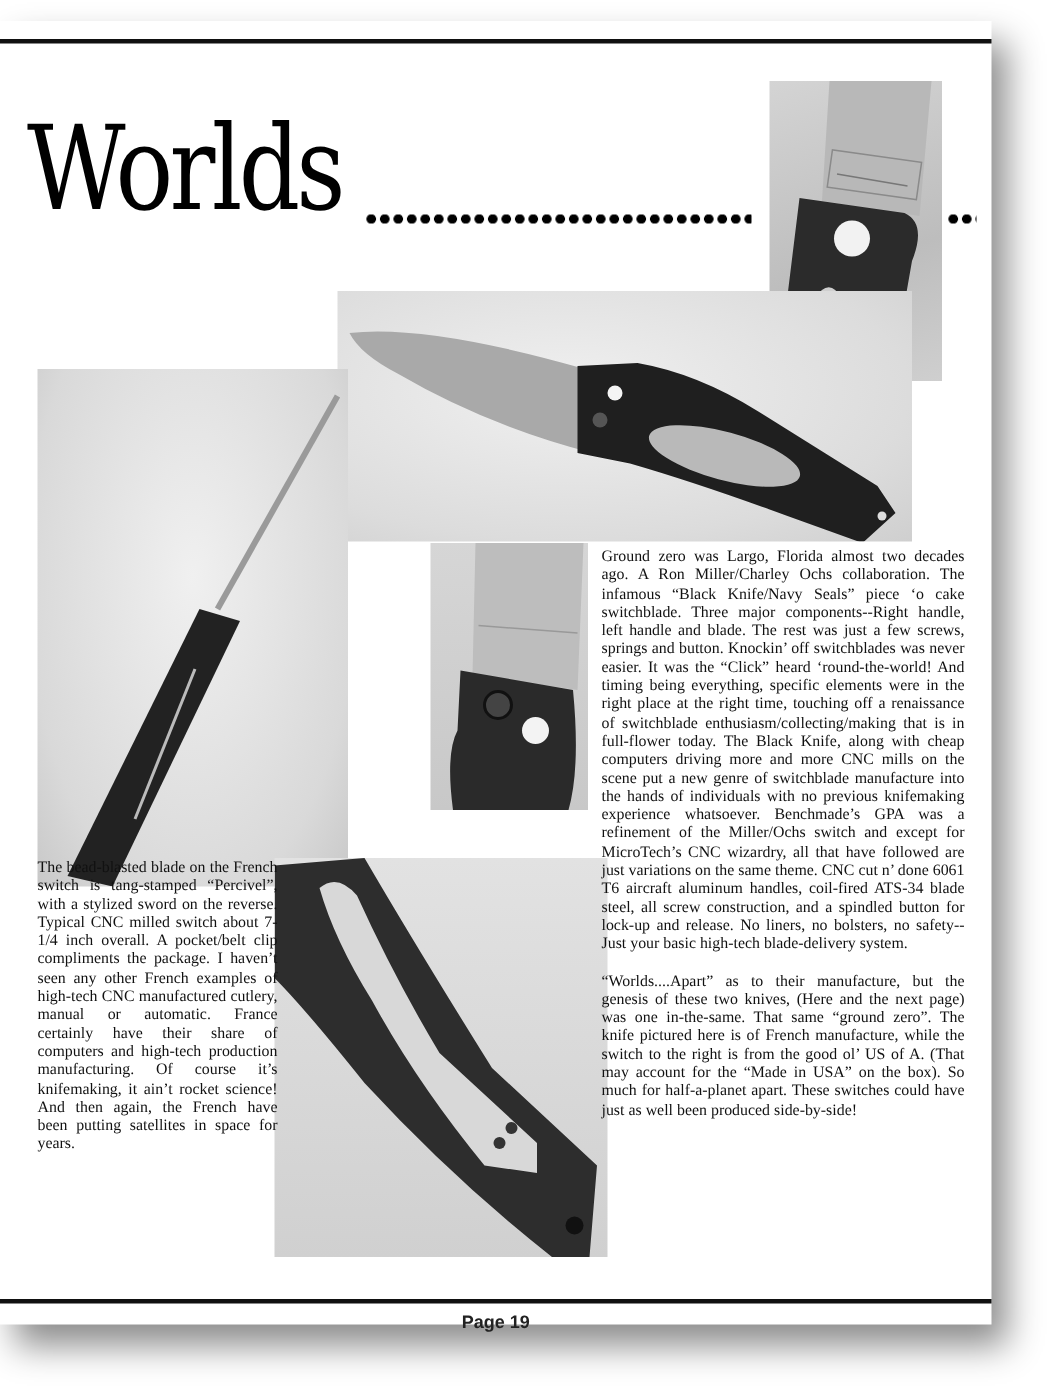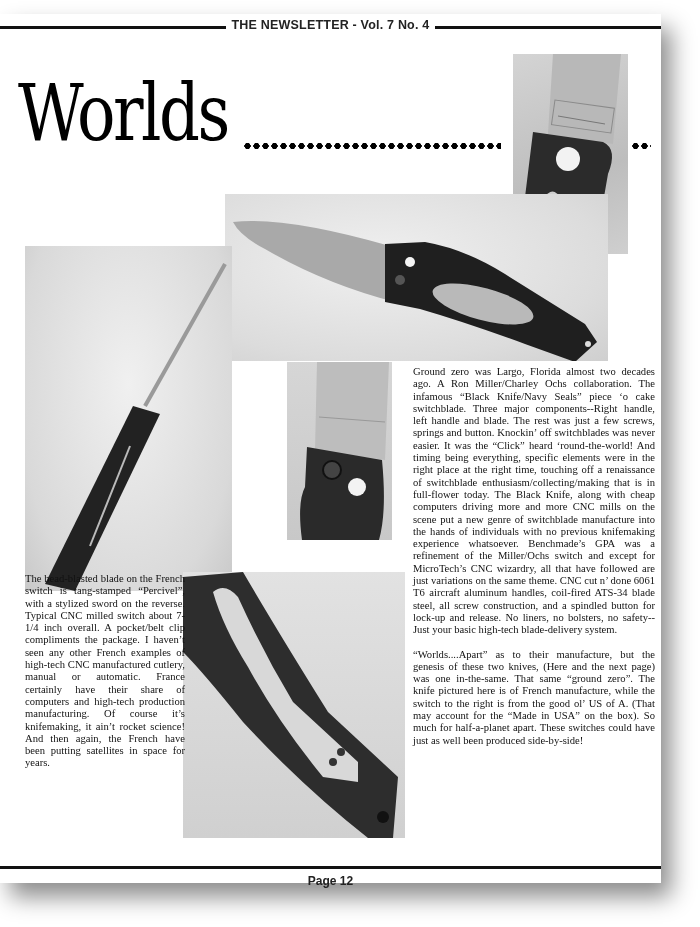--- a/index.html
+++ b/index.html
@@ -15,21 +15,20 @@
   .col p{margin:0 0 12px 0;}
   .ftr-line{position:absolute;left:0;top:852px;width:661px;height:3px;background:#111;}
   .ftr{position:absolute;left:0;top:860px;width:661px;text-align:center;font-family:"Liberation Sans",sans-serif;font-size:12px;font-weight:bold;color:#222;}
 </style>
 </head>
 <body>
 
 <div class="page">
 
   <div class="hdr-line" style="left:0;width:661px;"></div>
-  <div class="hdr-title"><span>THE NEWSLETTER - Vol. 7 No. 4</span></div>
 
   <div class="headline">Worlds</div>
   <div class="dots" style="left:243px;width:258px;"></div>
   <div class="dots" style="left:631px;width:20px;"></div>
 
   <div class="photo" style="left:513px;top:40px;width:115px;height:200px;background:linear-gradient(160deg,#d4d4d4,#bdbdbd 60%,#cfcfcf);">
     <svg width="115" height="200" viewBox="0 0 115 200">
       <polygon points="40,0 108,0 100,90 35,80" fill="#b8b8b8"></polygon>
       <rect x="40" y="50" width="60" height="25" fill="none" stroke="#8a8a8a" stroke-width="1" transform="rotate(8 70 62)"></rect>
       <line x1="45" y1="62" x2="92" y2="70" stroke="#777" stroke-width="1"></line>
@@ -75,20 +74,20 @@
       <circle cx="158" cy="180" r="4" fill="#333"></circle>
       <circle cx="150" cy="190" r="4" fill="#333"></circle>
       <circle cx="200" cy="245" r="6" fill="#111"></circle>
     </svg>
   </div>
 
   <div class="col" style="left:25px;top:559px;width:160px;">
     <p>The bead-blasted blade on the French switch is tang-stamped “Percivel”, with a stylized sword on the reverse. Typical CNC milled switch about 7-1/4 inch overall. A pocket/belt clip compliments the package. I haven’t seen any other French examples of high-tech CNC manufactured cutlery, manual or automatic. France certainly have their share of computers and high-tech production manufacturing. Of course it’s knifemaking, it ain’t rocket science! And then again, the French have been putting satellites in space for years.</p>
   </div>
 
-  <div class="col" style="left:413px;top:352px;width:242px;">
+  <div class="col" style="left:401px;top:352px;width:242px;">
     <p>Ground zero was Largo, Florida almost two decades ago. A Ron Miller/Charley Ochs collaboration. The infamous “Black Knife/Navy Seals” piece ‘o cake switchblade. Three major components--Right handle, left handle and blade. The rest was just a few screws, springs and button. Knockin’ off switchblades was never easier. It was the “Click” heard ‘round-the-world! And timing being everything, specific elements were in the right place at the right time, touching off a renaissance of switchblade enthusiasm/collecting/making that is in full-flower today. The Black Knife, along with cheap computers driving more and more CNC mills on the scene put a new genre of switchblade manufacture into the hands of individuals with no previous knifemaking experience whatsoever. Benchmade’s GPA was a refinement of the Miller/Ochs switch and except for MicroTech’s CNC wizardry, all that have followed are just variations on the same theme. CNC cut n’ done 6061 T6 aircraft aluminum handles, coil-fired ATS-34 blade steel, all screw construction, and a spindled button for lock-up and release. No liners, no bolsters, no safety--Just your basic high-tech blade-delivery system.</p>
     <p>“Worlds....Apart” as to their manufacture, but the genesis of these two knives, (Here and the next page) was one in-the-same. That same “ground zero”. The knife pictured here is of French manufacture, while the switch to the right is from the good ol’ US of A. (That may account for the “Made in USA” on the box). So much for half-a-planet apart. These switches could have just as well been produced side-by-side!</p>
   </div>
 
   <div class="ftr-line"></div>
-  <div class="ftr">Page 12</div>
+  <div class="ftr">Page 19</div>
 </div>
 
 </body></html>

